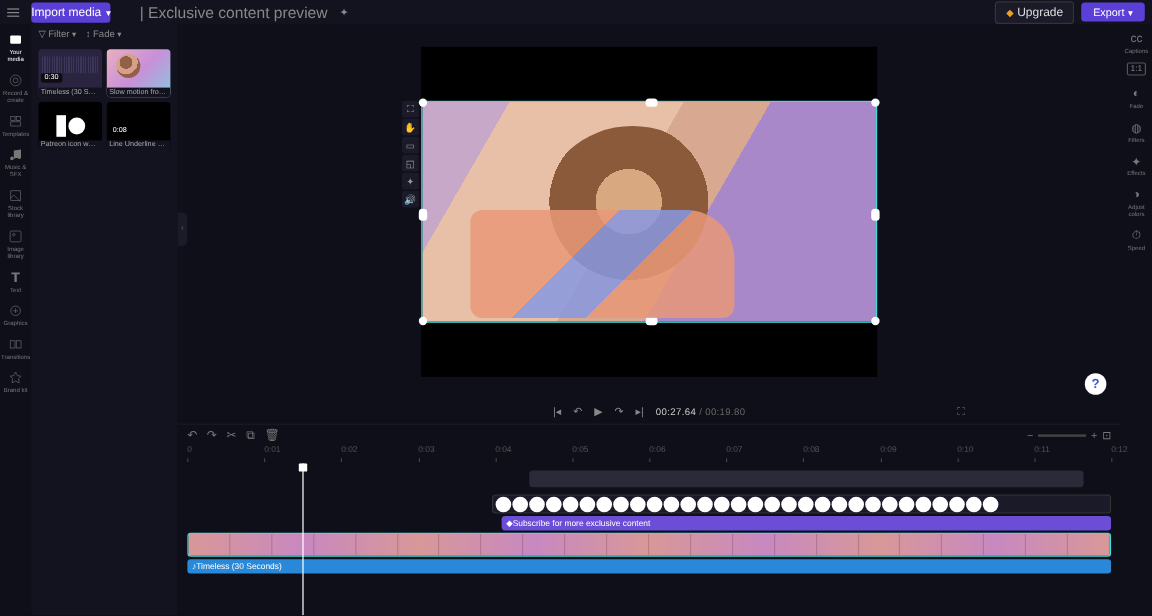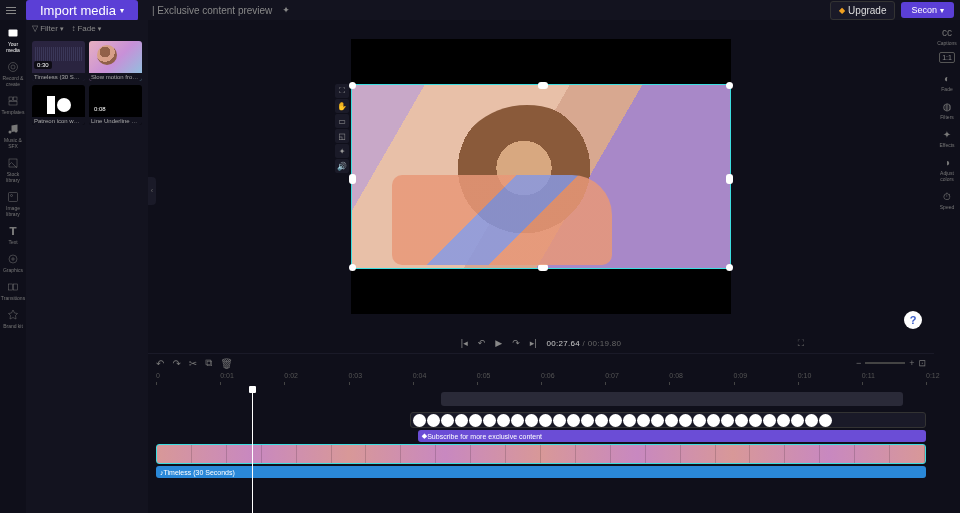--- a/index.html
+++ b/index.html
@@ -3,23 +3,23 @@
 <meta charset="utf-8">
 <style>
 *{margin:0;padding:0;box-sizing:border-box;font-family:-apple-system,BlinkMacSystemFont,'Segoe UI',sans-serif}
 body{background:#0f0f1a;color:#ccc;width:960px;height:513px;overflow:hidden;font-size:9px}
 .app{display:flex;flex-direction:column;height:100%}
 
 
 .topbar{height:20px;display:flex;align-items:center;padding:0 6px;gap:6px;background:#13131f}
 .hamburger{width:14px;height:14px;display:flex;flex-direction:column;justify-content:center;gap:2px;cursor:pointer}
 .hamburger span{height:1px;background:#888;width:10px}
-.btn-import{background:#5b3fd6;color:#fff;border:none;padding:3px 14px;border-radius:3px;font-size:13px;cursor:pointer;display:flex;align-items:center;gap:4px}
+.btn-import{background:#5b3fd6;color:#fff;border:none;padding:3px 0;border-radius:3px;font-size:10px;cursor:pointer;display:flex;align-items:center;gap:4px}
 .btn-import::after{content:'▾';font-size:8px}
-.crumb{color:#888;font-size:10px;margin-left:8px}
+.crumb{color:#888;font-size:13px;margin-left:18px}
 .sparkle{margin-left:4px;color:#888;cursor:pointer}
 .spacer{flex:1}
 .btn-upgrade{background:#1a1a28;border:1px solid #333;color:#ddd;padding:3px 8px;border-radius:3px;font-size:10px;cursor:pointer;display:flex;align-items:center;gap:3px}
 .btn-upgrade::before{content:'◆';color:#f0a020;font-size:8px}
 .btn-export{background:#5b3fd6;color:#fff;border:none;padding:3px 10px;border-radius:3px;font-size:9px;cursor:pointer;display:flex;align-items:center;gap:3px}
 .btn-export::after{content:'▾';font-size:8px}
 
 
 .body{flex:1;display:flex;min-height:0}
 
@@ -112,21 +112,21 @@
         <span></span>
       </div>
     <button class="btn-import">Import media</button>
     <div class="crumb">
       <span>|</span>
       <span>Exclusive content preview</span>
     </div>
     <span class="sparkle">✦</span>
     <div class="spacer"></div>
     <button class="btn-upgrade">Upgrade</button>
-    <button class="btn-export">Secon</button>
+    <button class="btn-export">Export</button>
   </div>
 
   <div class="body">
     <div class="nav">
       <div class="nav-item active">
           <svg viewBox="0 0 24 24" fill="currentColor">
             <rect x="3" y="5" width="18" height="14" rx="2"></rect>
           </svg>
           <span class="lbl">Your media</span>
         </div>

